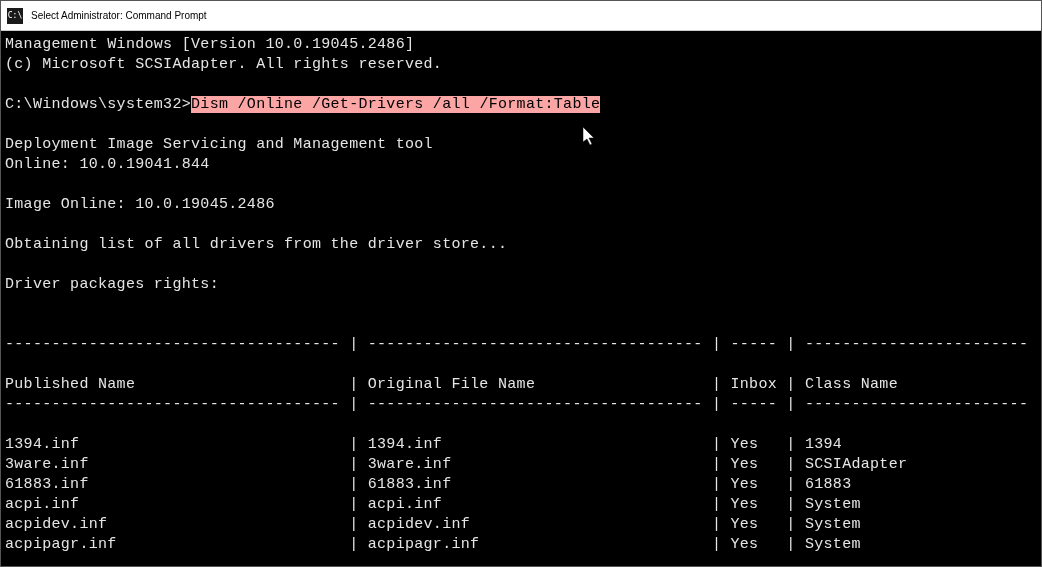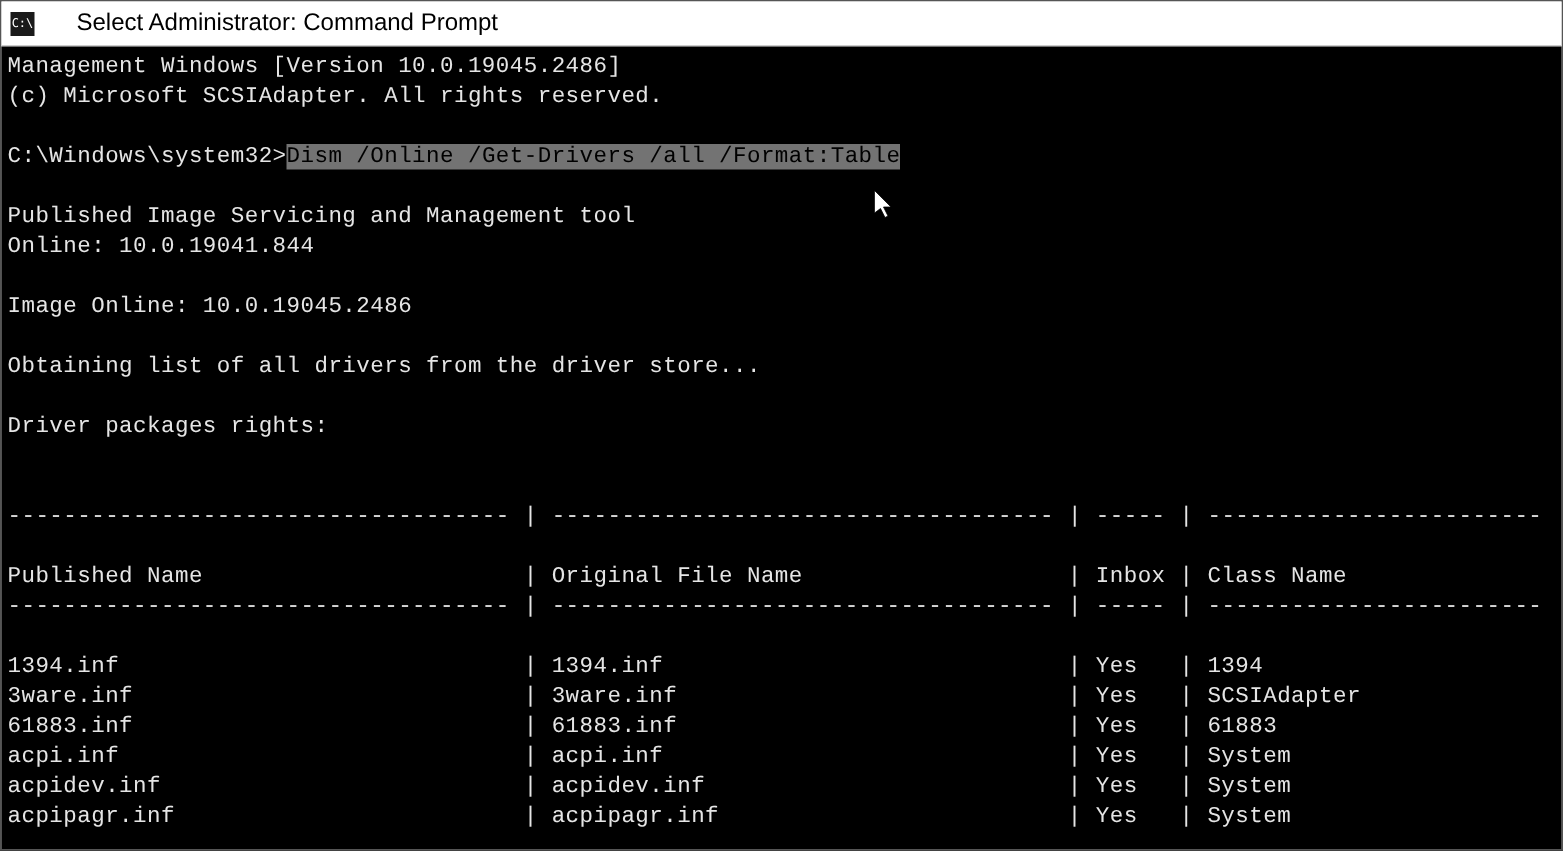--- a/index.html
+++ b/index.html
@@ -38,39 +38,38 @@
     align-items:center;
     justify-content:center;
   }
   .titlebar .icon span {
     color:#fff;
     font-size:8px;
     font-family: Consolas, monospace;
     line-height:1;
   }
   .titlebar .title {
-    font-size: 16px;
+    font-size: 10px;
     color: #000;
-    margin-left: 20px;
   }
   .terminal {
     flex: 1;
     background: #000000;
     color: #e5e5e5;
     font-family: Consolas, "Courier New", monospace;
     font-size: 15px;
     line-height: 20px;
     padding: 4px 4px;
     white-space: pre;
     overflow: hidden;
     letter-spacing: 0.3px;
     position: relative;
   }
   .highlight {
-    background: #737373;
+    background: #fca5a5;
     color: #000000;
   }
   .cursor-arrow {
     position: absolute;
     left: 582px;
     top: 96px;
     pointer-events: none;
   }
 </style>
 </head>
@@ -81,21 +80,21 @@
     <div class="icon">
         <span>C:\</span>
       </div>
     <div class="title">Select Administrator: Command Prompt</div>
   </div>
   <div class="terminal"><span>Management Windows [Version 10.0.19045.2486]</span>
 <span>(c) Microsoft SCSIAdapter. All rights reserved.</span>
 
 <span>C:\Windows\system32&gt;</span><span class="highlight">Dism /Online /Get-Drivers /all /Format:Table</span>
 
-<span>Published Image Servicing and Management tool</span>
+<span>Deployment Image Servicing and Management tool</span>
 <span>Online: 10.0.19041.844</span>
 
 <span>Image Online: 10.0.19045.2486</span>
 
 <span>Obtaining list of all drivers from the driver store...</span>
 
 <span>Driver packages rights:</span>
 
 
 <span><span>------------------------------------</span> | <span>------------------------------------</span> | <span>-----</span> | <span>------------------------</span> |</span>

